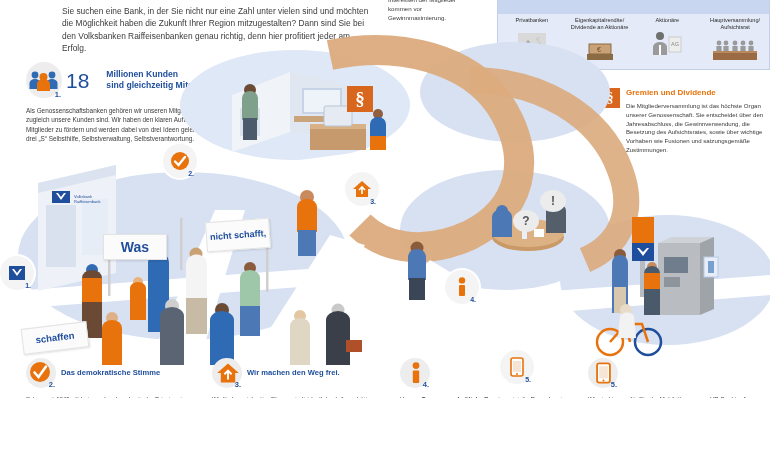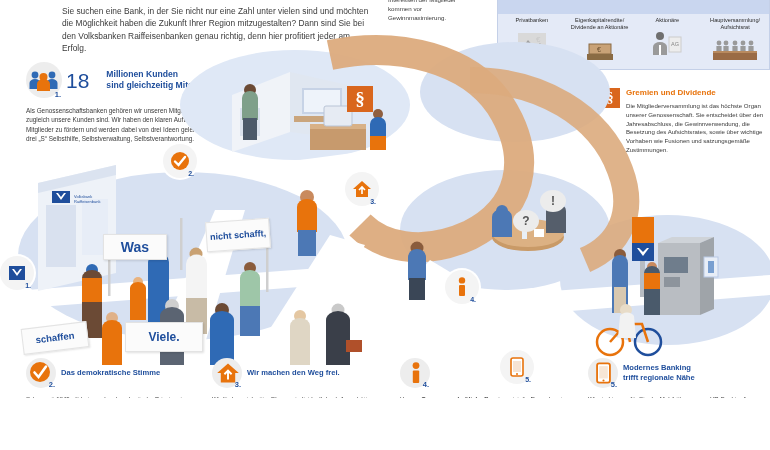--- a/index.html
+++ b/index.html
@@ -426,21 +426,20 @@
       </g>
 
       <rect x="48" y="28" width="2.5" height="58" fill="#cfcfcf"></rect>
       <rect x="120" y="8" width="2.5" height="52" fill="#cfcfcf"></rect>
       <rect x="206" y="26" width="2.5" height="56" fill="#cfcfcf"></rect>
     </svg>
 
     <div class="sign" style="left:103px; top:174px; width:64px; height:26px; font-size:14px;">Was</div>
     <div class="sign" style="left:206px; top:160px; width:64px; height:30px; font-size:9px; transform:rotate(-4deg);">nicht schafft,</div>
     <div class="sign" style="left:22px; top:265px; width:66px; height:26px; font-size:9.5px; transform:rotate(-7deg);">schaffen</div>
-    <div class="sign" style="left:125px; top:262px; width:78px; height:30px; font-size:12px;">Viele.</div>
 
     <div class="sq-para" style="left:347px; top:26px;">§</div>
 
     <div class="bubble" style="left:0px; top:196px; width:34px; height:34px;">
       <svg width="18" height="18" viewBox="0 0 18 18">
         <rect x="1" y="2" width="16" height="14" fill="#1f4e9c"></rect>
         <path d="M4 5 L9 12 L14 5 L12 5 L9 9 L6 5 Z" fill="#fff"></path>
       </svg>
       <span class="bn">1.</span>
     </div>
@@ -549,24 +548,20 @@
     <div class="bcol c4">
       <div class="bhead">
         <div class="badge-circle" style="width:30px;height:30px;flex:0 0 30px;">
           <svg width="15" height="22" viewBox="0 0 14 20" style="position:absolute;left:8px;top:4px;">
             <rect x="1" y="1" width="12" height="18" rx="2" fill="#fff" stroke="#e8730c" stroke-width="1.7"></rect>
             <rect x="3" y="3.6" width="8" height="11.5" fill="#f7e6d6"></rect>
             <circle cx="7" cy="17" r="1" fill="#e8730c"></circle>
           </svg>
           <span class="badge-num">5.</span>
         </div>
-        <div>
-          <div class="t">Modernes Banking</div>
-          <div class="t">trifft regionale Nähe</div>
-        </div>
       </div>
       <p class="bbody">Wir sind immer für Sie da. Mobil über unsere VR-BankingApp, sowie über unser bequemes und flexibles Online-Banking. Und wenn Sie persönlich beraten werden möchten, darf auch die nächste Filiale nicht weit sein. Deshalb findet man unsere Filialen und Banken deutschlandweit. Unsere Öffnungszeiten: immer und überall.</p>
     </div>
   </div>
 
   <div class="footline" style="left:400px; top:447px; width:60px;"></div>
   <div class="footbtn" style="left:462px; top:444px; width:58px; height:14px;"></div>
   <div class="footline" style="left:700px; top:446px; width:55px;"></div>
   <div class="foottxt" style="left:575px; top:444px;"></div>
 

